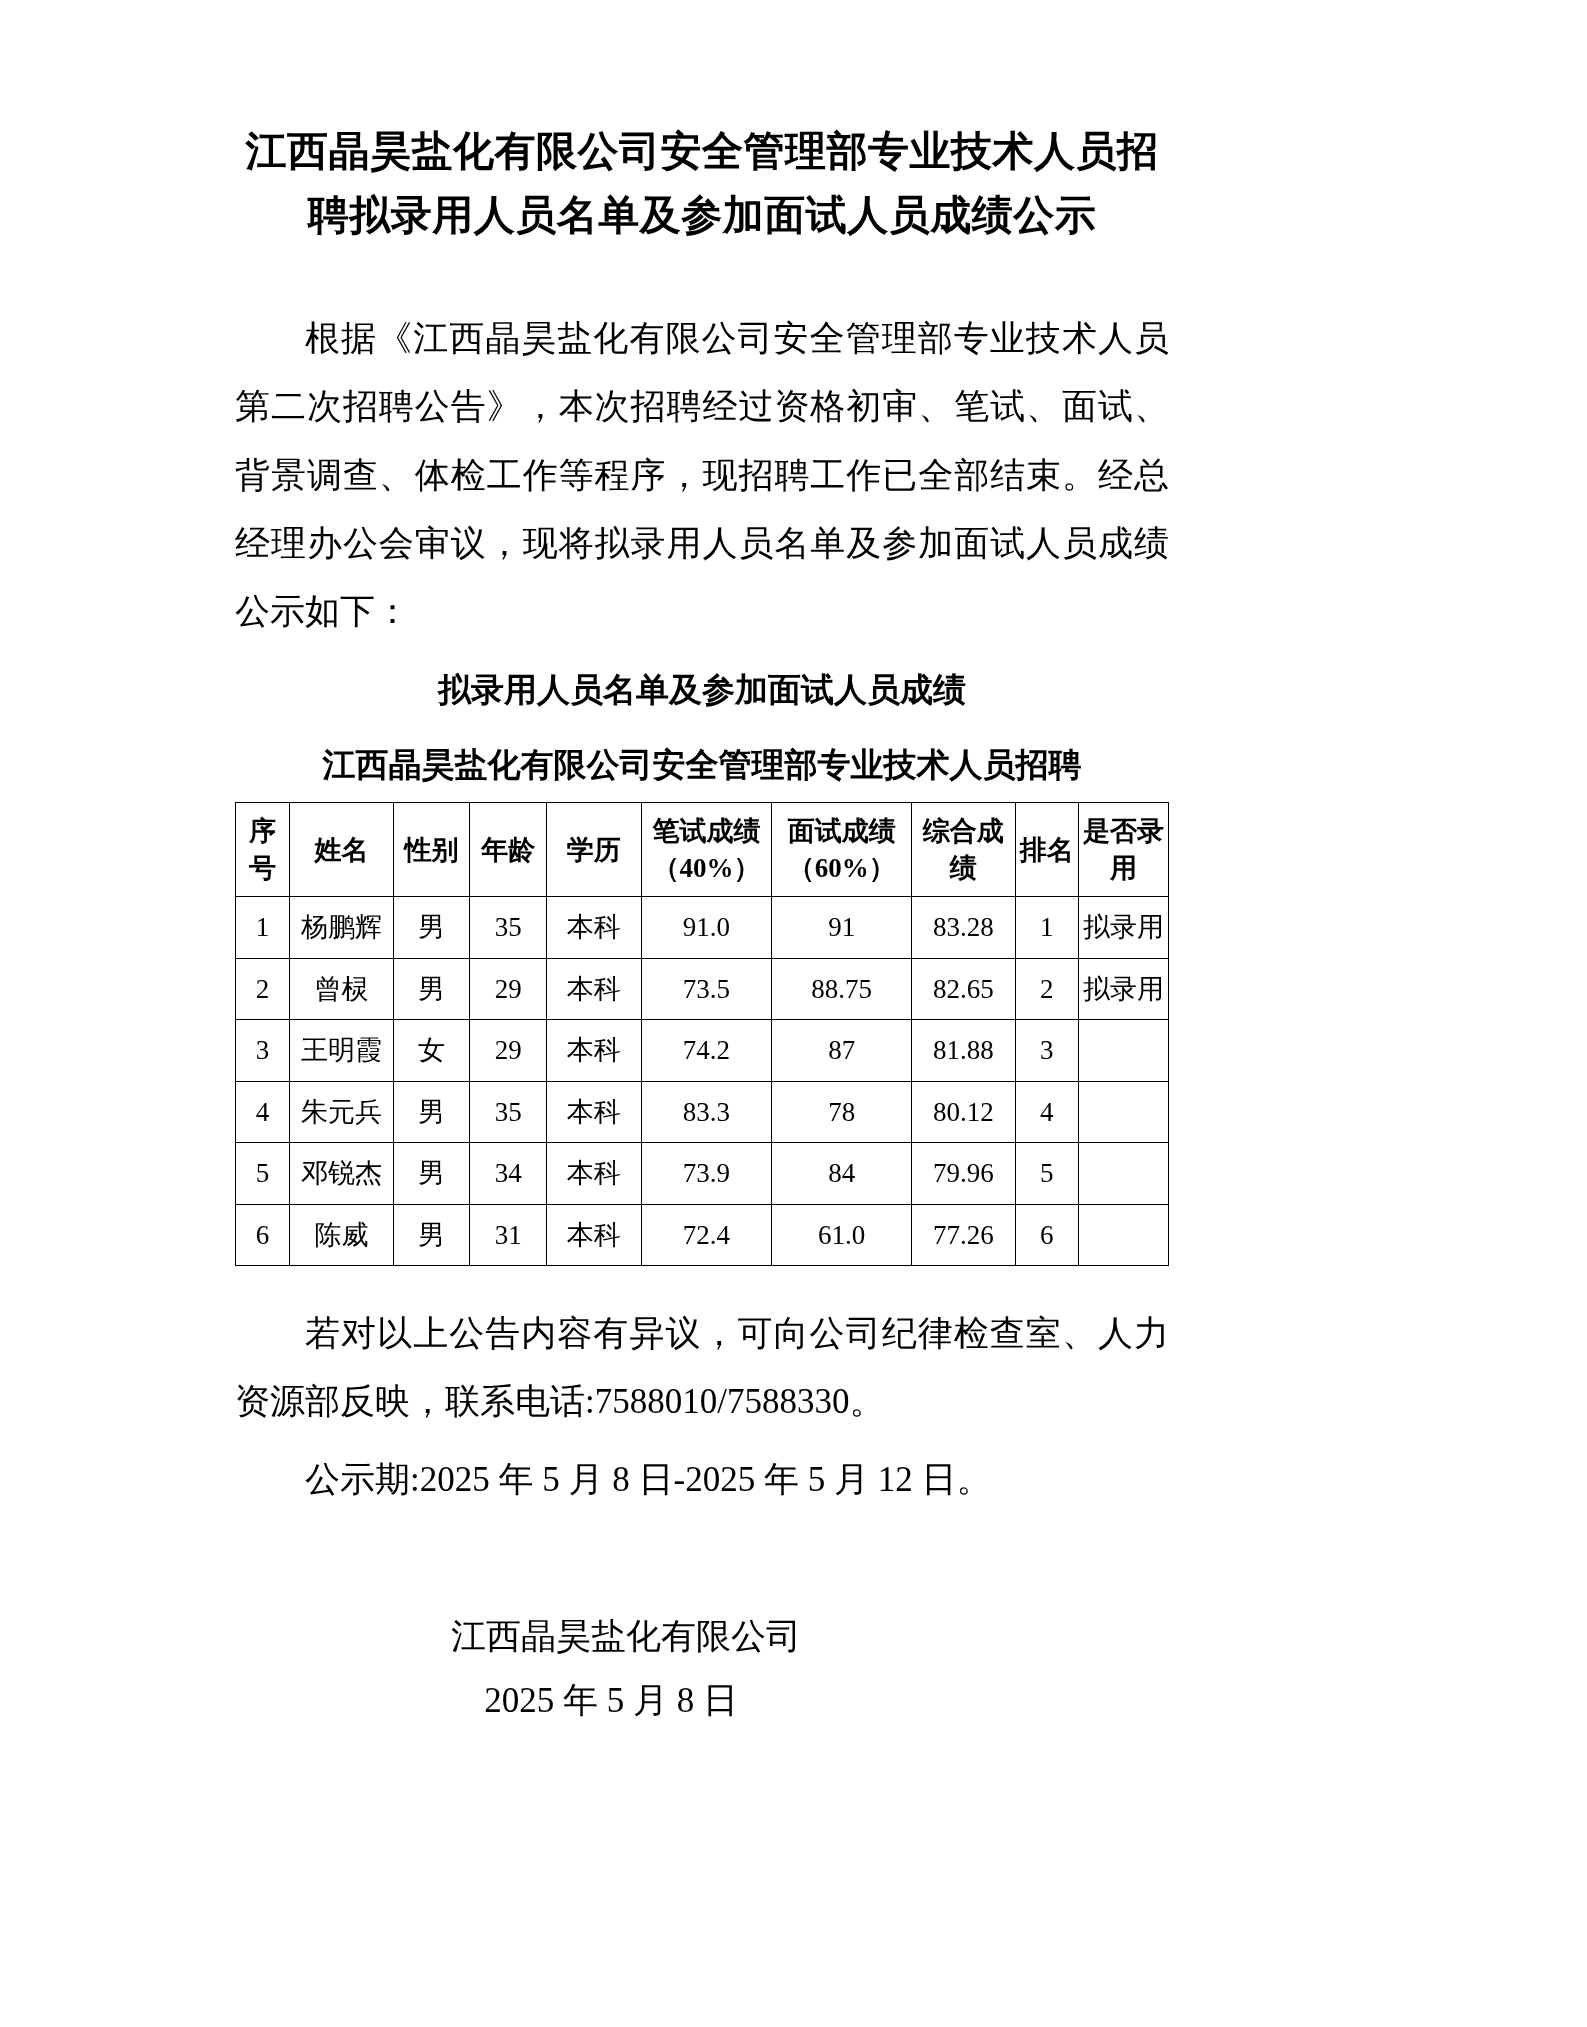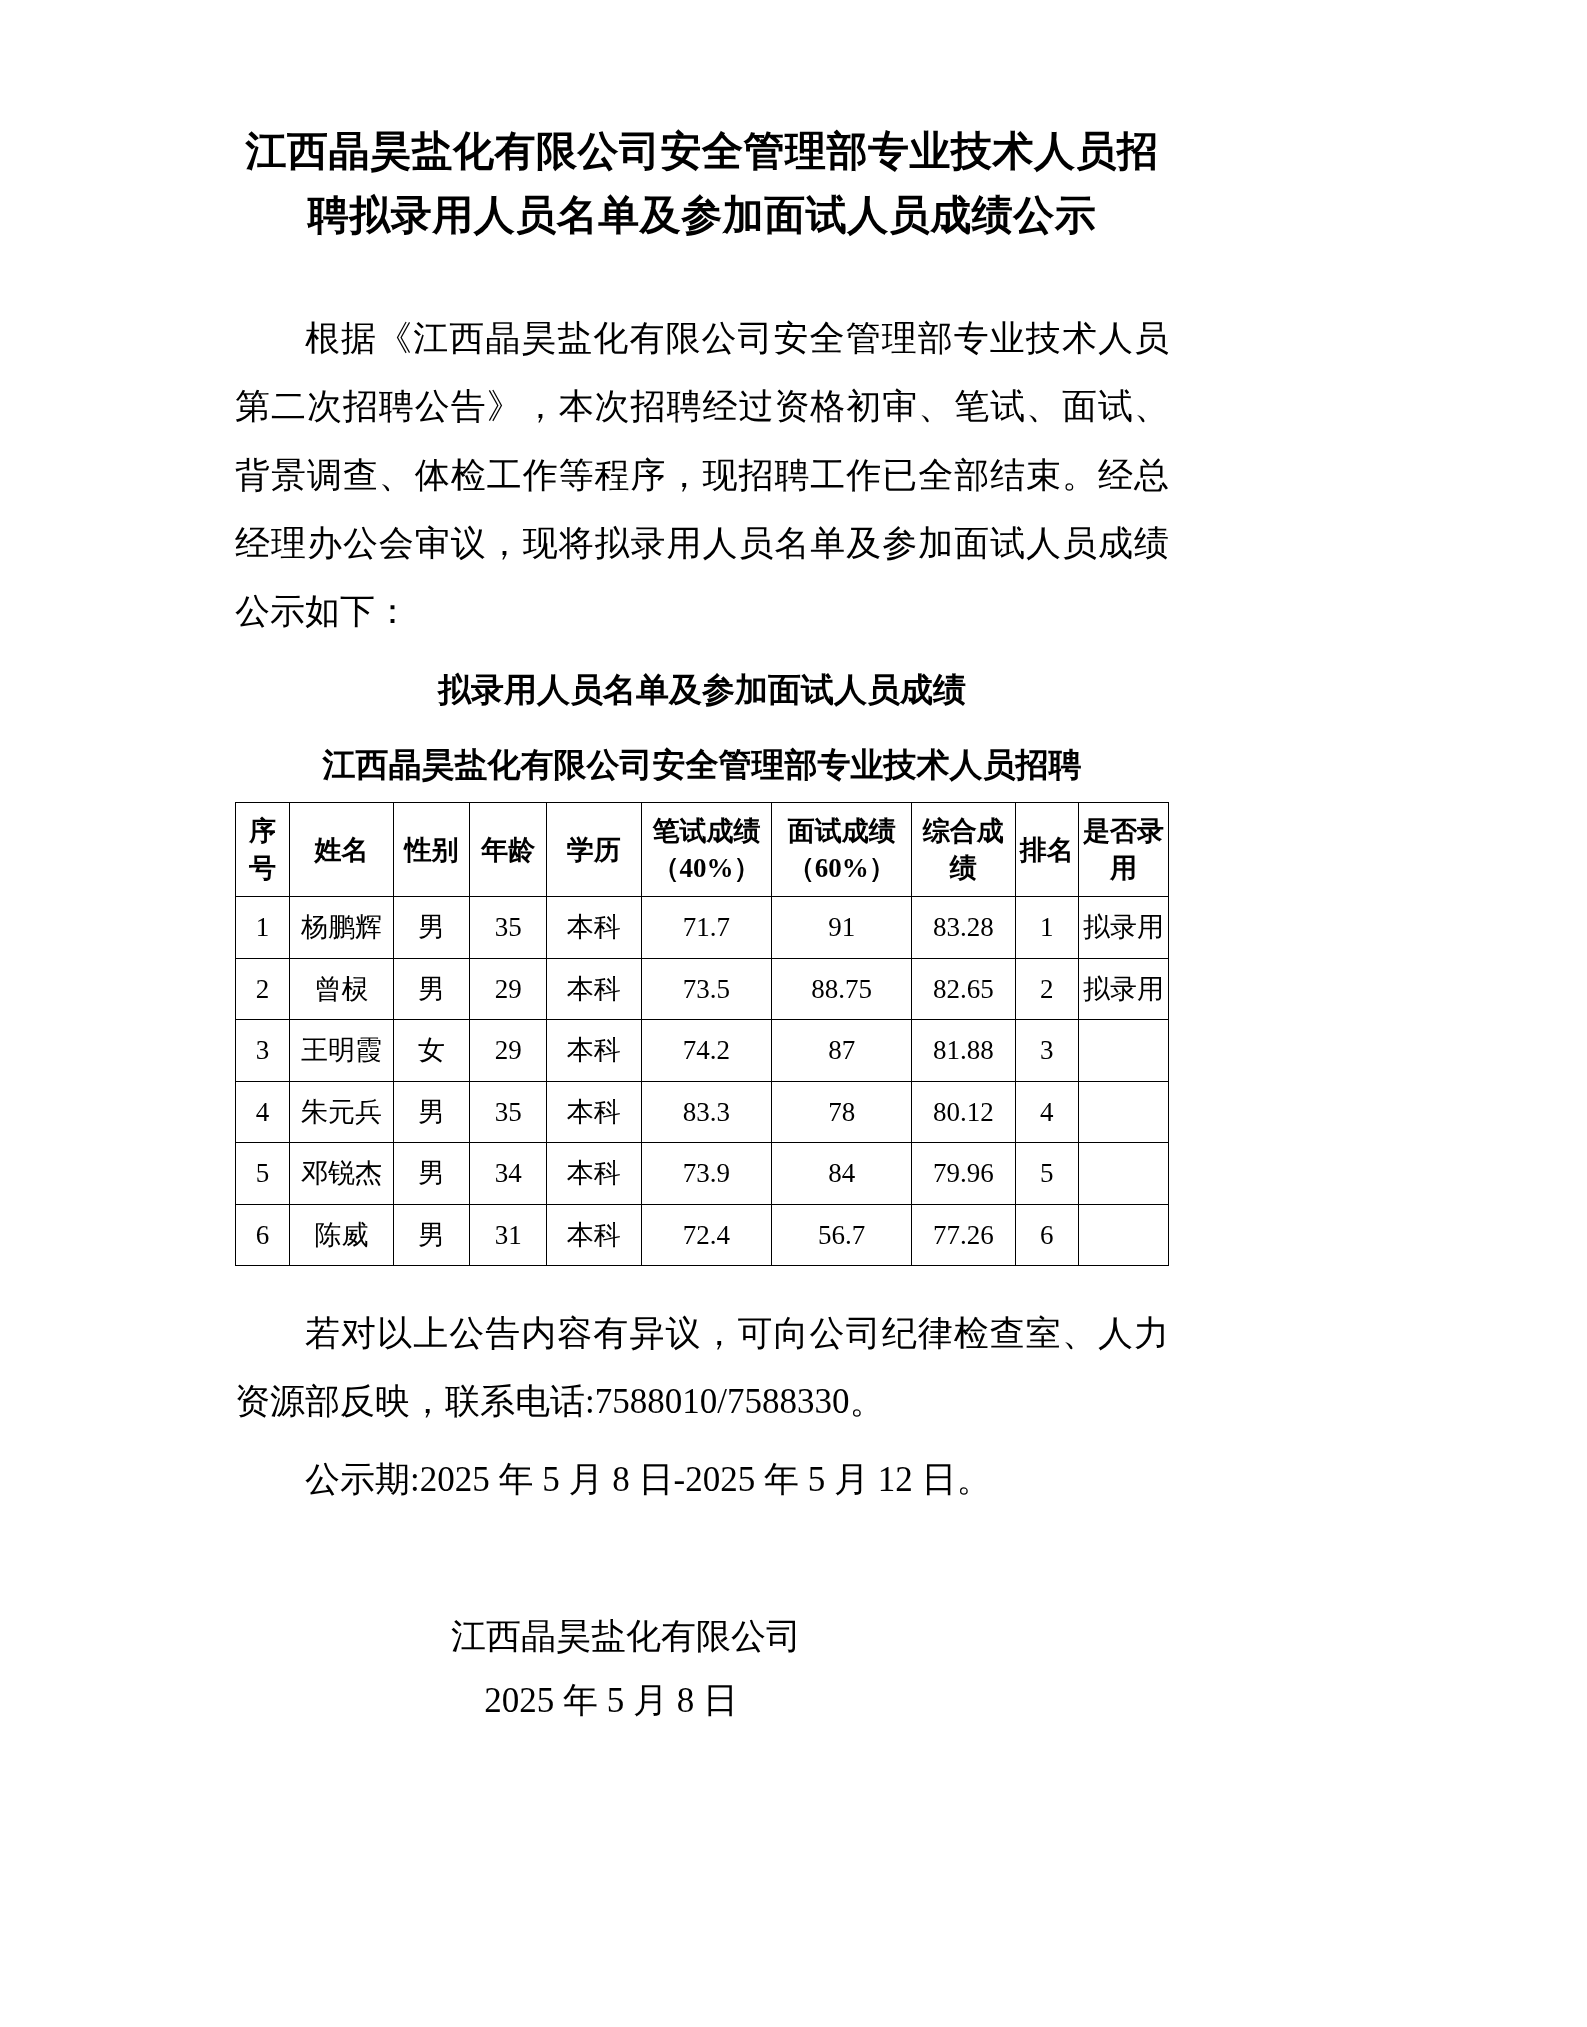--- a/index.html
+++ b/index.html
@@ -134,21 +134,21 @@
         <th>是否录用</th>
       </tr>
     </thead>
     <tbody>
       <tr>
         <td>1</td>
         <td class="name-cell">杨鹏辉</td>
         <td>男</td>
         <td>35</td>
         <td>本科</td>
-        <td>71.7</td>
+        <td>91.0</td>
         <td>91</td>
         <td>83.28</td>
         <td>1</td>
         <td class="text-cell">拟录用</td>
       </tr>
       <tr>
         <td>2</td>
         <td class="name-cell">曾棂</td>
         <td>男</td>
         <td>29</td>
@@ -195,21 +195,21 @@
         <td>5</td>
         <td class="text-cell"></td>
       </tr>
       <tr>
         <td>6</td>
         <td class="name-cell">陈威</td>
         <td>男</td>
         <td>31</td>
         <td>本科</td>
         <td>72.4</td>
-        <td>56.7</td>
+        <td>61.0</td>
         <td>77.26</td>
         <td>6</td>
         <td class="text-cell"></td>
       </tr>
     </tbody>
   </table>
 
   <p class="para after-table">若对以上公告内容有异议，可向公司纪律检查室、人力资源部反映，联系电话:7588010/7588330。</p>
 
   <p class="para">公示期:2025 年 5 月 8 日-2025 年 5 月 12 日。</p>

